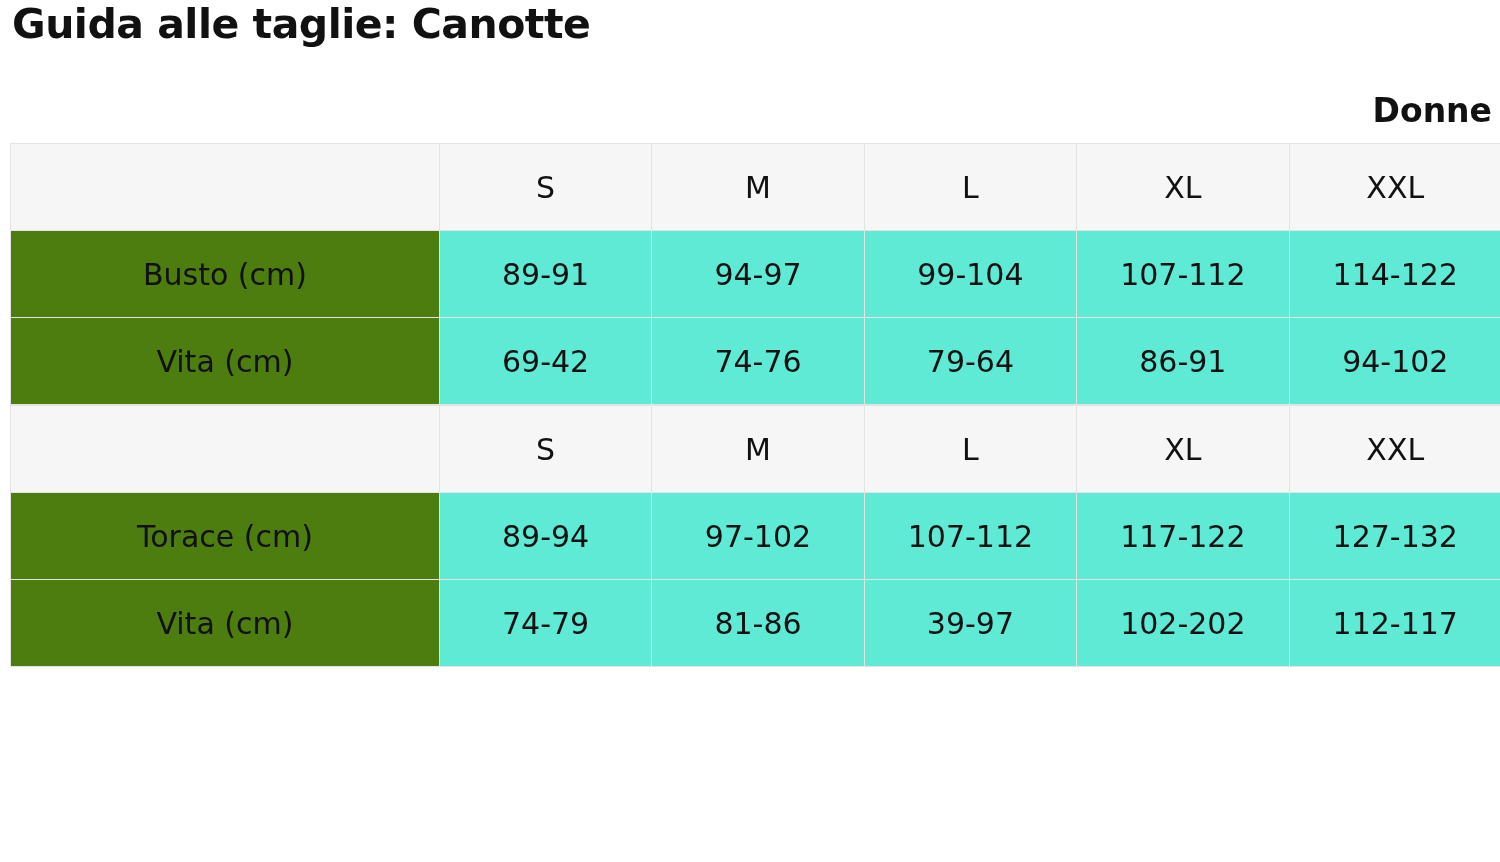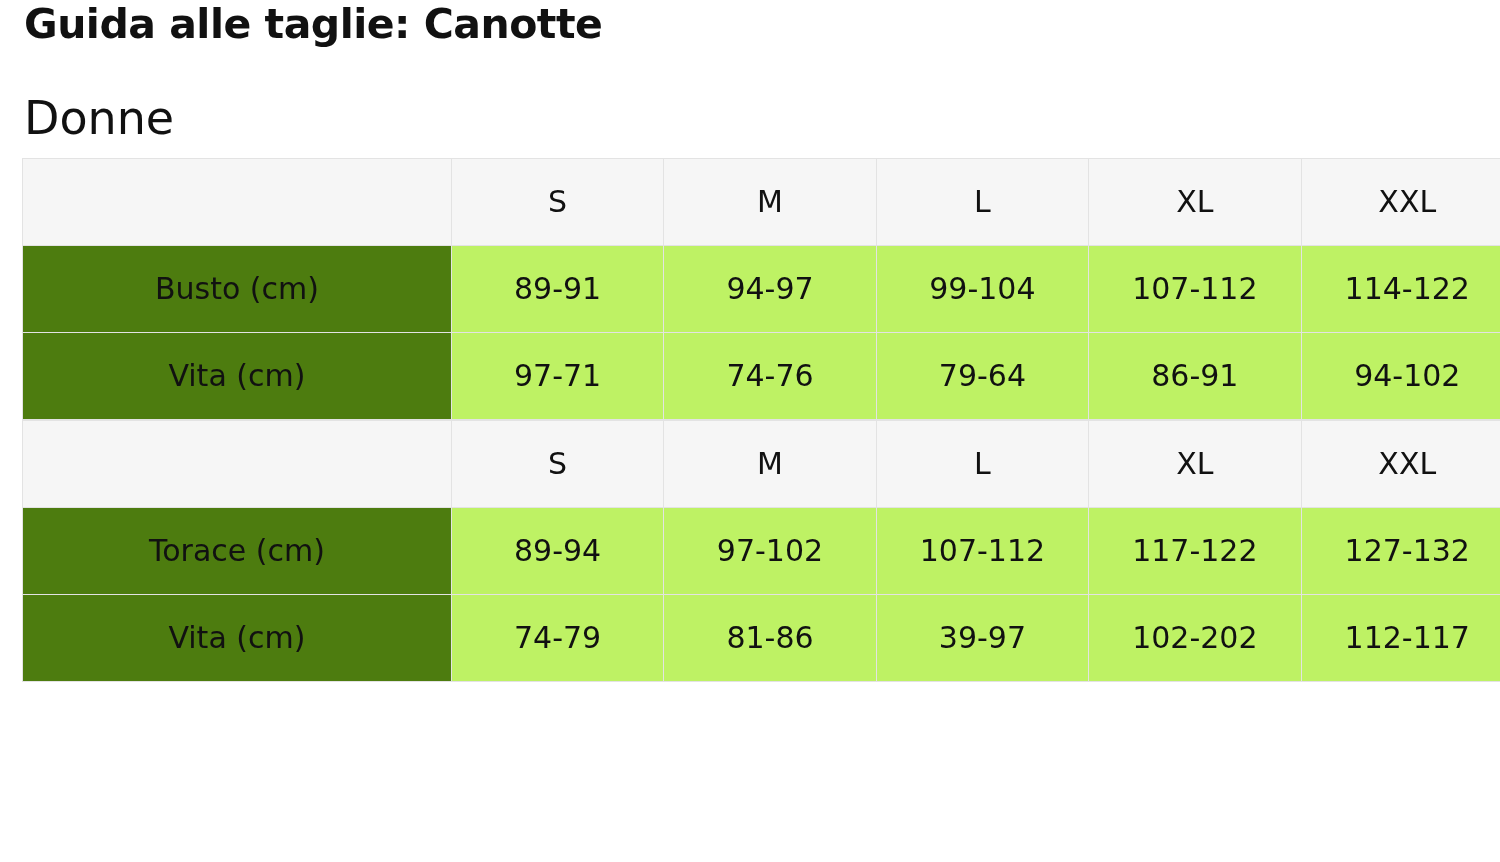--- a/index.html
+++ b/index.html
@@ -8,35 +8,36 @@
     background: #ffffff;
   }
   body {
     width: 1500px;
     height: 862px;
     font-family: "DejaVu Sans", sans-serif;
     color: #111111;
     overflow: hidden;
   }
   .page {
-    padding: 0 20px;
+    padding: 0 8px;
     box-sizing: border-box;
   }
   .page-title {
     font-size: 41px;
     font-weight: bold;
     letter-spacing: -0.5px;
     margin: 2px 0 0 4px;
     line-height: 1.1;
   }
   .section-title {
-    font-size: 46px;
-    font-weight: normal;
+    font-size: 33px;
+    font-weight: bold;
     margin: 46px 0 14px 4px;
     line-height: 1.1;
+    text-align: right;
   }
   table.size-table {
     border-collapse: collapse;
     width: 1492px;
     table-layout: fixed;
     margin-left: 2px;
   }
   table.size-table td, table.size-table th {
     border: 1px solid #e3e3e3;
     height: 86px;
@@ -54,21 +55,21 @@
     font-size: 29px;
   }
   td.row-label {
     background: #4d7c0f;
     text-align: left;
     padding-left: 34px;
     font-weight: bold;
     font-size: 30px;
   }
   td.value {
-    background: #bef264;
+    background: #5eead4;
     font-size: 31px;
   }
 </style>
 </head>
 <body>
 
 <div class="page">
 
   <h1 class="page-title">Guida alle taglie: Canotte</h1>
 
@@ -96,21 +97,21 @@
       <tr>
         <td class="row-label">Busto (cm)</td>
         <td class="value">89-91</td>
         <td class="value">94-97</td>
         <td class="value">99-104</td>
         <td class="value">107-112</td>
         <td class="value">114-122</td>
       </tr>
       <tr>
         <td class="row-label">Vita (cm)</td>
-        <td class="value">97-71</td>
+        <td class="value">69-42</td>
         <td class="value">74-76</td>
         <td class="value">79-64</td>
         <td class="value">86-91</td>
         <td class="value">94-102</td>
       </tr>
     </tbody>
   </table>
 
   <table class="size-table">
     <colgroup>

